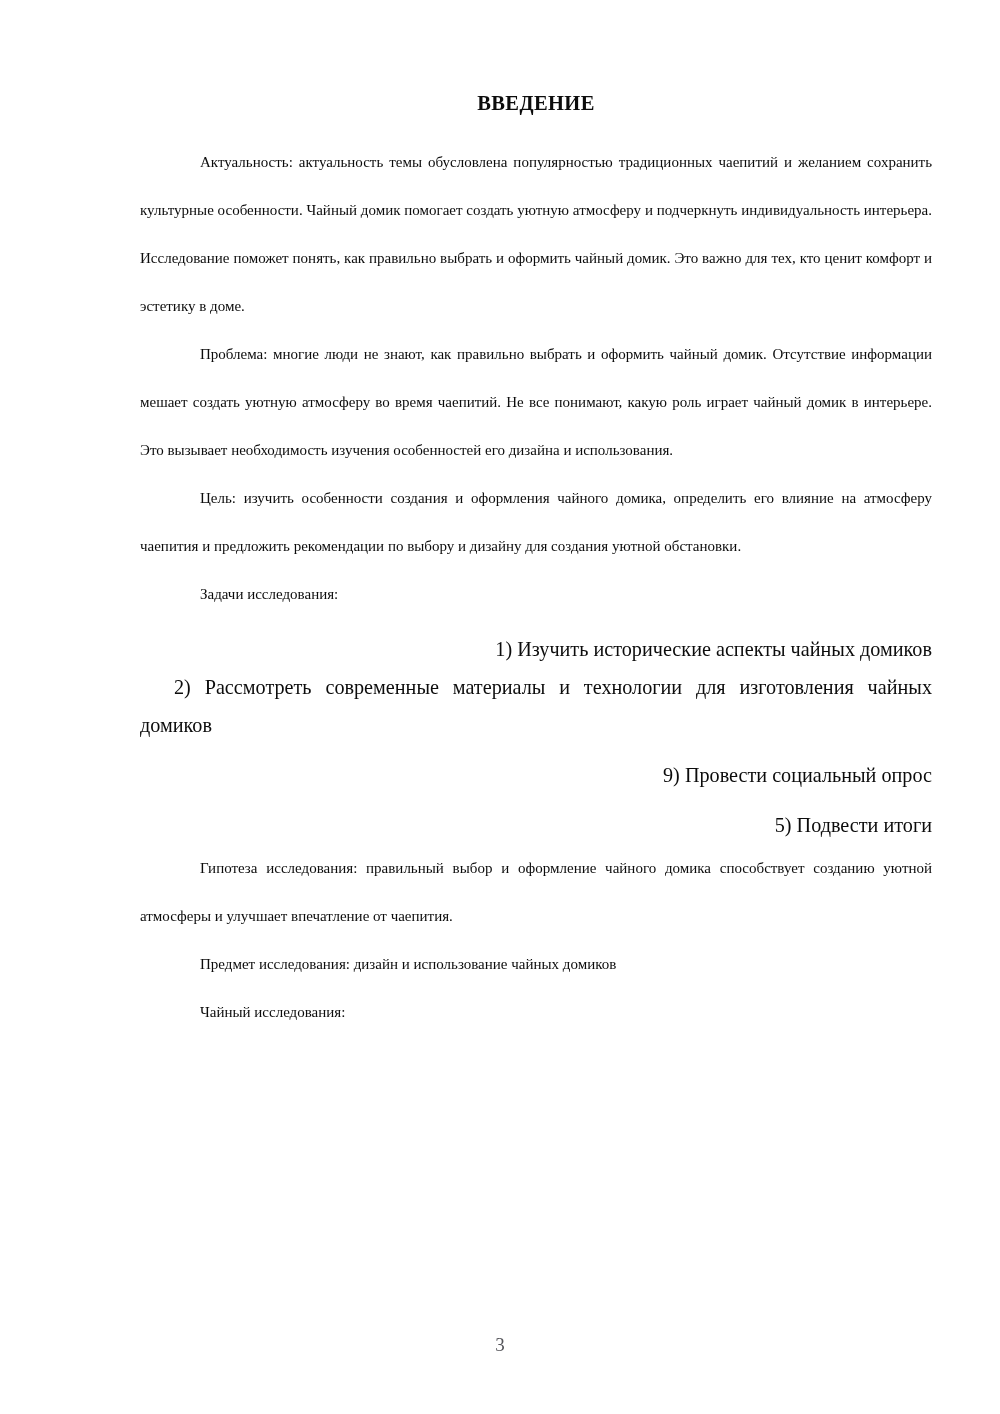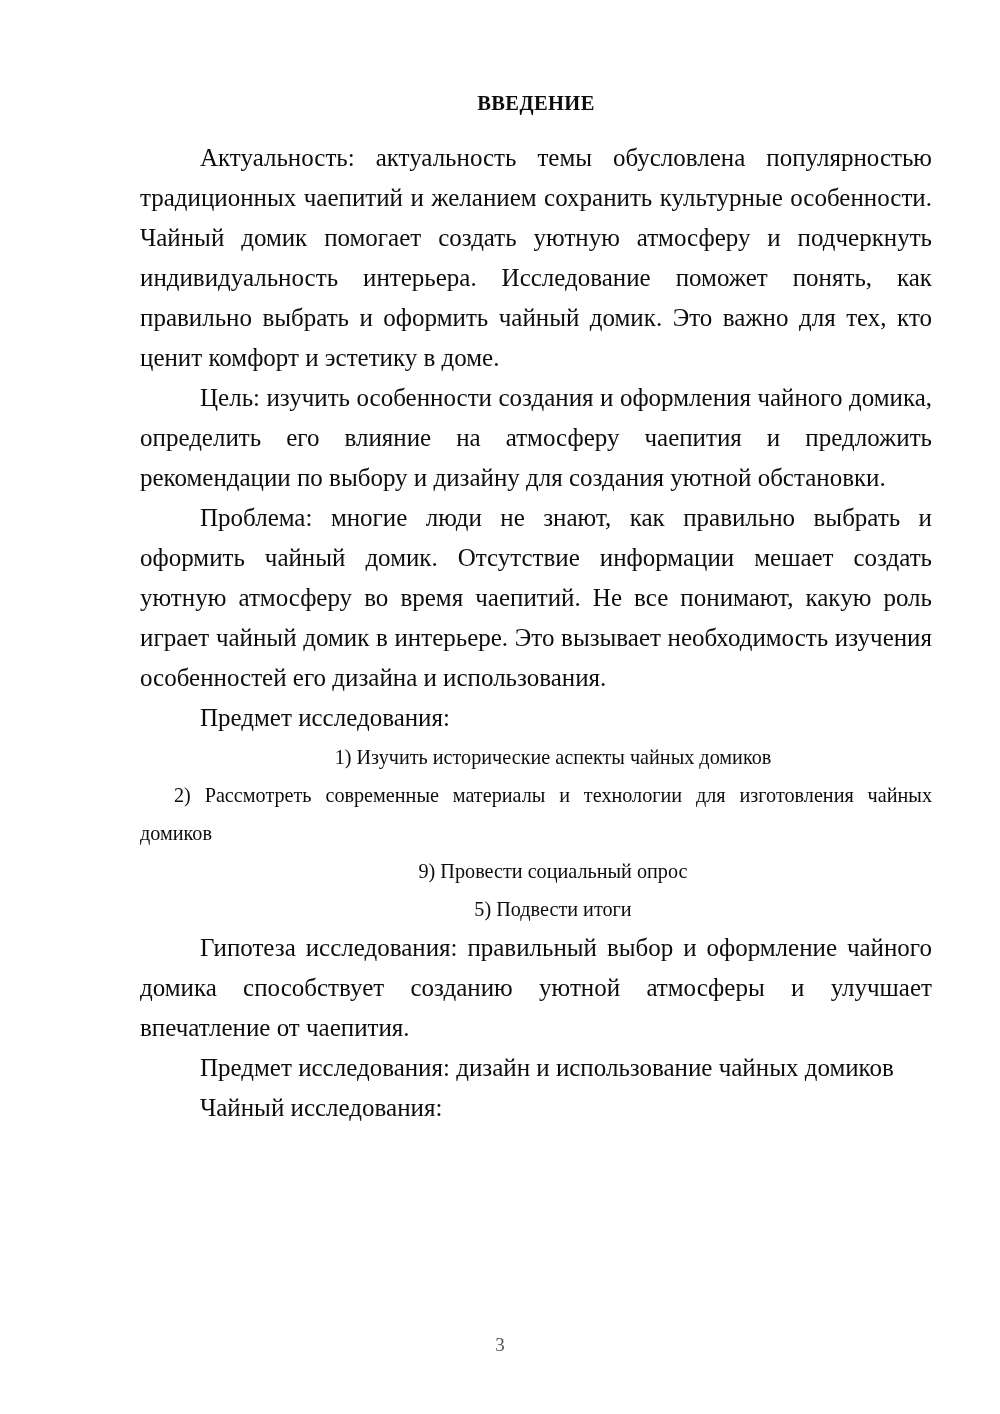--- a/index.html
+++ b/index.html
@@ -25,38 +25,39 @@
   }
   .doc-title {
     font-size: 20.5px;
     font-weight: bold;
     text-align: center;
     letter-spacing: 0.4px;
     line-height: 38px;
     margin: 0 0 16px 0;
   }
   .para {
-    font-size: 25px;
-    line-height: 40px;
+    font-size: 15px;
+    line-height: 48px;
     text-align: justify;
     text-justify: inter-word;
     text-indent: 60px;
     margin: 0 0 0 0;
     hyphens: none;
   }
   .list-item {
     font-size: 20.2px;
     line-height: 38px;
     text-align: justify;
     text-justify: inter-word;
     text-indent: 34px;
     margin: 0;
   }
   .list-item.short {
-    text-align: center;
+    text-align: right;
+    margin-top: 12px;
   }
   .para.short {
     text-align: left;
   }
   .page-number {
     position: absolute;
     left: 0;
     right: 0;
     top: 1334px;
     text-align: center;
@@ -69,25 +70,25 @@
 <body>
 
 <div class="page">
 
   <div class="content">
 
     <h1 class="doc-title">ВВЕДЕНИЕ</h1>
 
     <p class="para">Актуальность: актуальность темы обусловлена популярностью традиционных чаепитий и желанием сохранить культурные особенности. Чайный домик помогает создать уютную атмосферу и подчеркнуть индивидуальность интерьера. Исследование поможет понять, как правильно выбрать и оформить чайный домик. Это важно для тех, кто ценит комфорт и эстетику в доме.</p>
 
+    <p class="para">Проблема: многие люди не знают, как правильно выбрать и оформить чайный домик. Отсутствие информации мешает создать уютную атмосферу во время чаепитий. Не все понимают, какую роль играет чайный домик в интерьере. Это вызывает необходимость изучения особенностей его дизайна и использования.</p>
+
     <p class="para">Цель: изучить особенности создания и оформления чайного домика, определить его влияние на атмосферу чаепития и предложить рекомендации по выбору и дизайну для создания уютной обстановки.</p>
 
-    <p class="para">Проблема: многие люди не знают, как правильно выбрать и оформить чайный домик. Отсутствие информации мешает создать уютную атмосферу во время чаепитий. Не все понимают, какую роль играет чайный домик в интерьере. Это вызывает необходимость изучения особенностей его дизайна и использования.</p>
-
-    <p class="para short">Предмет исследования:</p>
+    <p class="para short">Задачи исследования:</p>
 
     <p class="list-item short">1) Изучить исторические аспекты чайных домиков</p>
 
     <p class="list-item">2) Рассмотреть современные материалы и технологии для изготовления чайных домиков</p>
 
 
     <p class="list-item short">9) Провести социальный опрос</p>
 
     <p class="list-item short">5) Подвести итоги</p>
 

